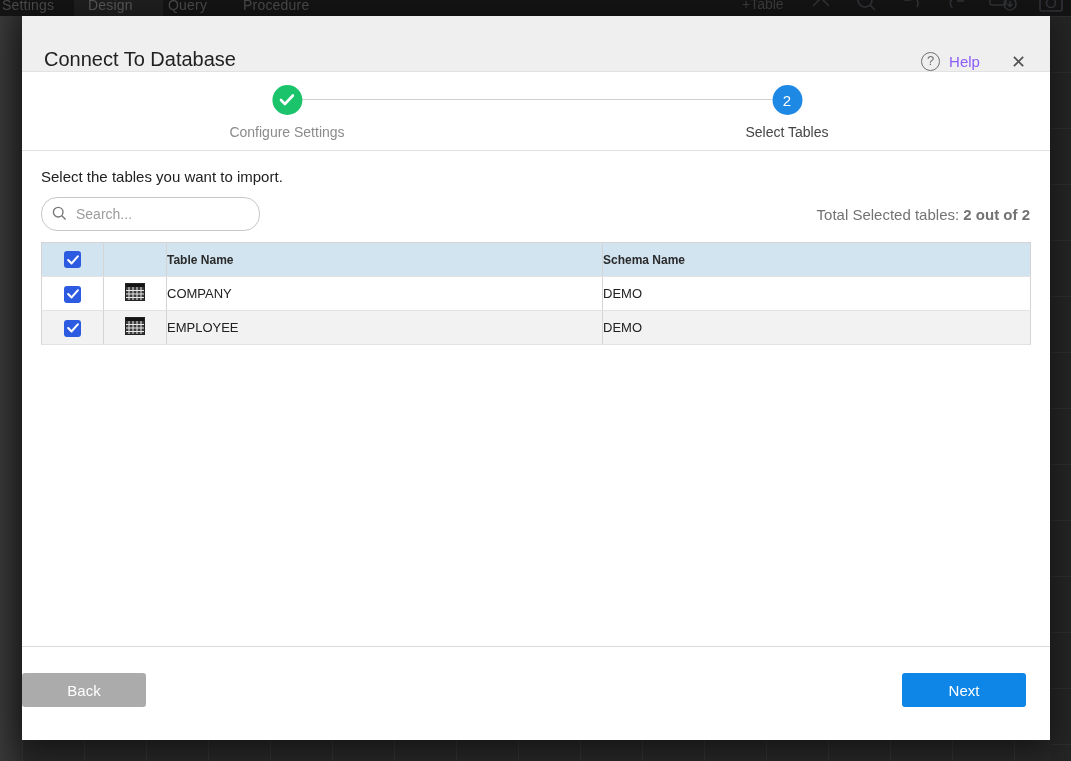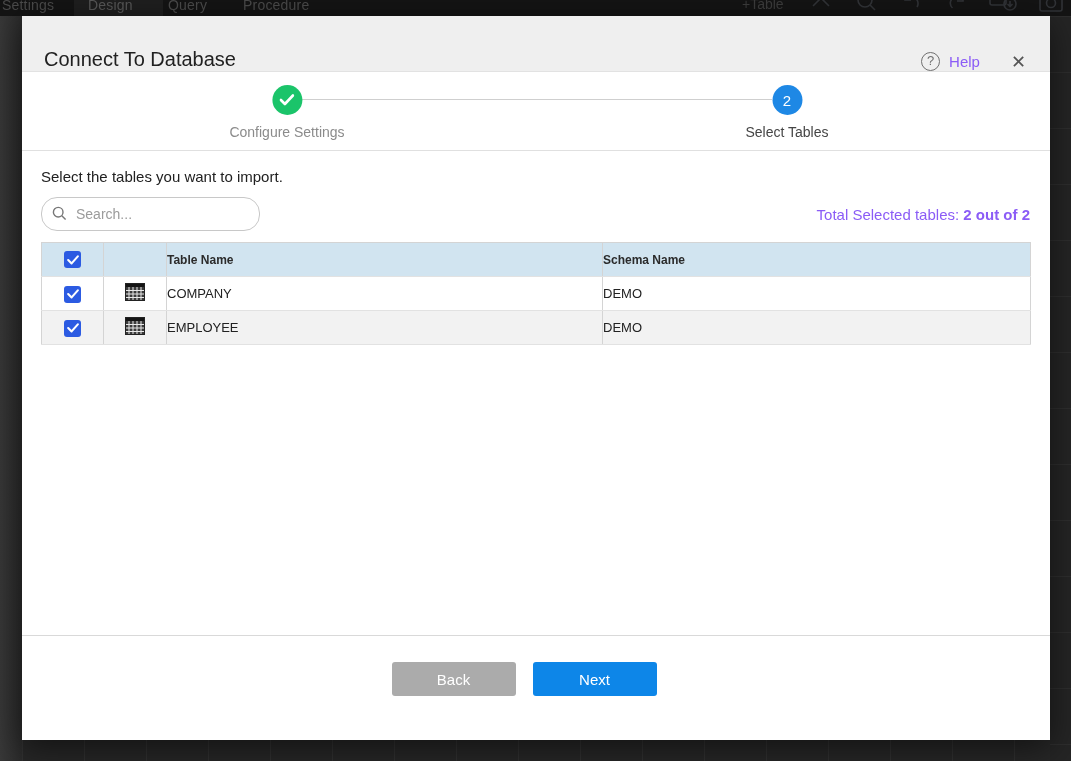--- a/index.html
+++ b/index.html
@@ -49,40 +49,40 @@
 
   
   .content { position:relative; padding:17px 20px 0 19px; }
   .instruction { font-size:15px; color:#212121; margin-bottom:12px; }
   .toolbar { display:flex; align-items:center; justify-content:space-between; margin-bottom:11px; }
   .search-box { position:relative; width:219px; height:34px; }
   .search-box input { width:100%; height:100%; border:1px solid #c8c8c8; border-radius:16px; padding:0 8px 0 34px;
                       font-size:14px; color:#b91c1c; outline:none; font-family:inherit; }
   .search-box input::placeholder { color:#9b9b9b; }
   .search-glyph { position:absolute; left:11px; top:9px; pointer-events:none; }
-  .summary { font-size:15px; color:#8b5cf6; }
+  .summary { font-size:15px; color:#737373; }
   .summary b { font-weight:bold; }
 
   table.tables { width:989px; border-collapse:collapse; table-layout:fixed; border:1px solid #d4d4d4; }
   table.tables th, table.tables td { border-right:1px solid #d4d4d4; border-bottom:1px solid #e2e2e2;
                                      height:34px; padding:0; vertical-align:middle; }
   table.tables th:last-child, table.tables td:last-child { border-right:none; }
   thead th { background:#d1e4f0; text-align:left; font-size:12px; font-weight:bold; color:#2b2b2b; padding-left:7px; }
   thead th.cb-cell { padding-left:0; }
   td.name-cell { font-size:13px; color:#222; padding-left:7px; }
   tr.row-alt td { background:#f2f2f2; }
   .cb-cell, .icon-cell { text-align:center; }
   .checkbox { display:inline-flex; width:17px; height:17px; background:#2c5be2; border-radius:3px;
               align-items:center; justify-content:center; vertical-align:middle; cursor:pointer; }
   .checkbox svg { display:block; }
   .grid-icon { display:inline-block; vertical-align:middle; }
 
   
-  .modal-footer { position:absolute; left:0; bottom:16px; width:100%; height:89px; border-top:1px solid #d9d9d9;
-                  display:flex; align-items:flex-start; justify-content:center; padding:26px 24px 0 0; gap:17px; }
+  .modal-footer { position:absolute; left:0; bottom:5px; width:100%; height:89px; border-top:1px solid #d9d9d9;
+                  display:flex; align-items:flex-start; justify-content:space-between; padding:26px 24px 0 0; gap:17px; }
   .btn { width:124px; height:34px; border:none; border-radius:3px; color:#fff; font-size:15px;
          font-family:inherit; cursor:pointer; }
   .btn-back { background:#ababab; }
   .btn-next { background:#0d86e8; }
 </style>
 </head>
 <body>
 
 <div class="screen">
 

